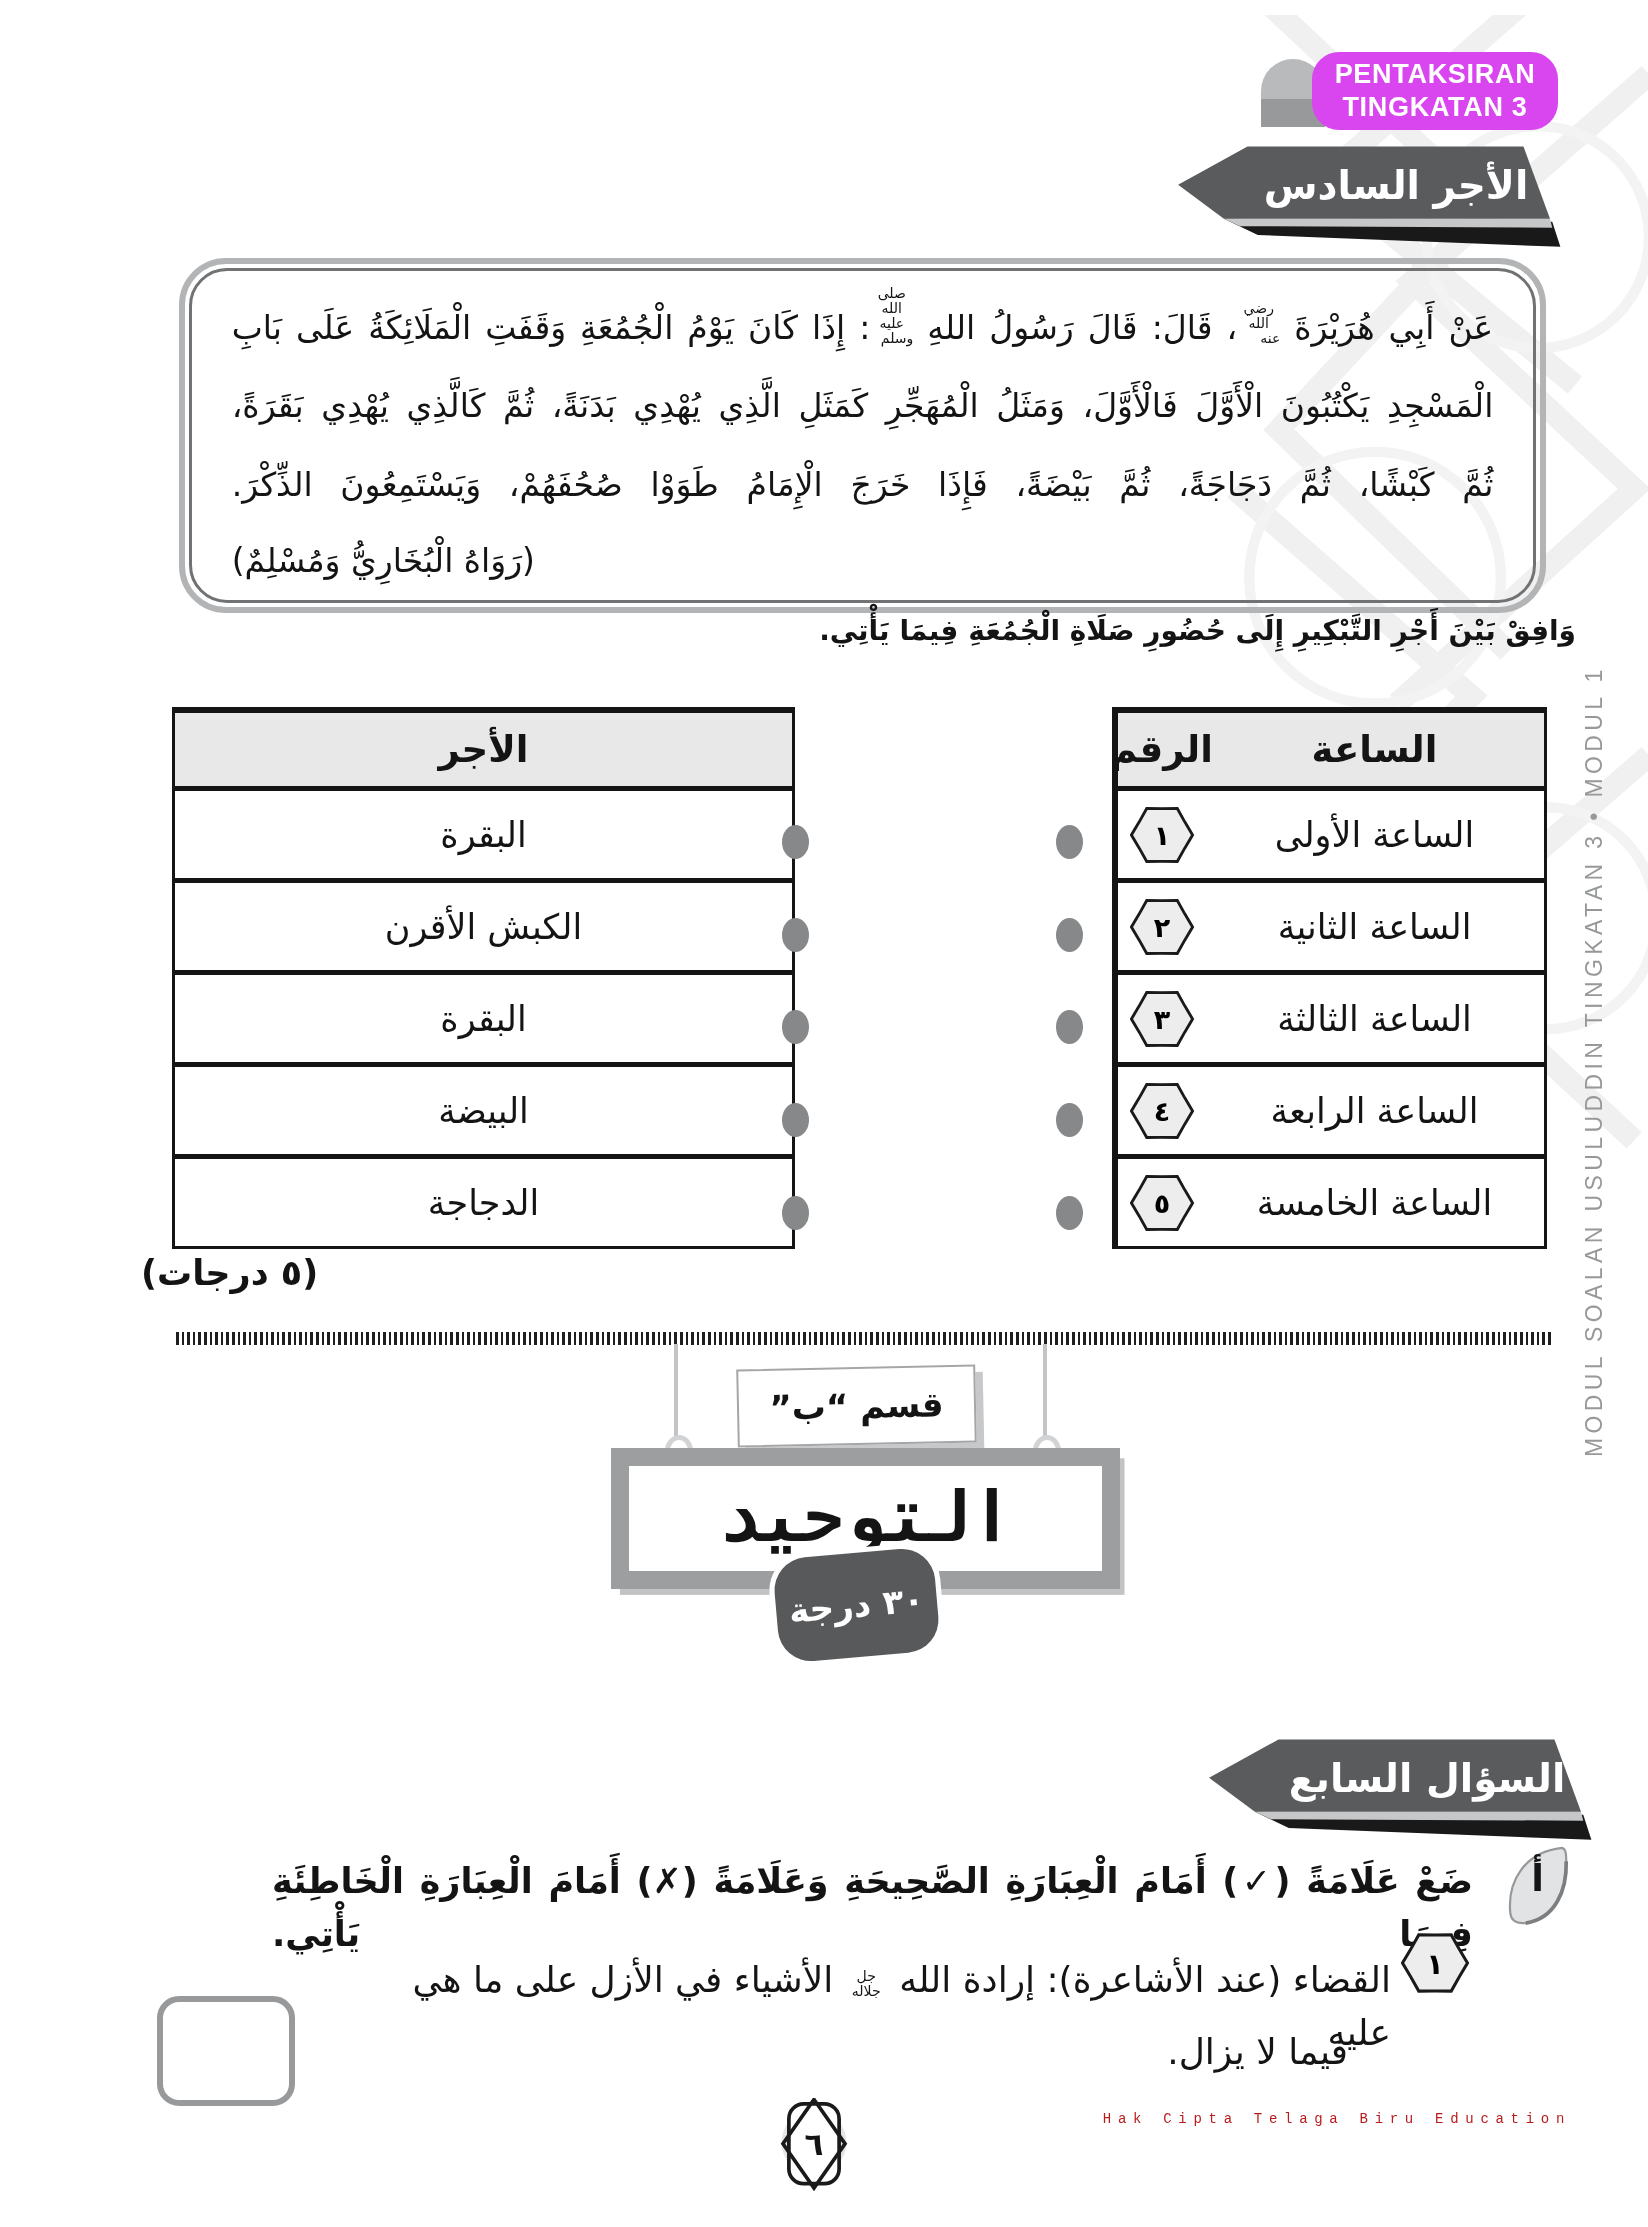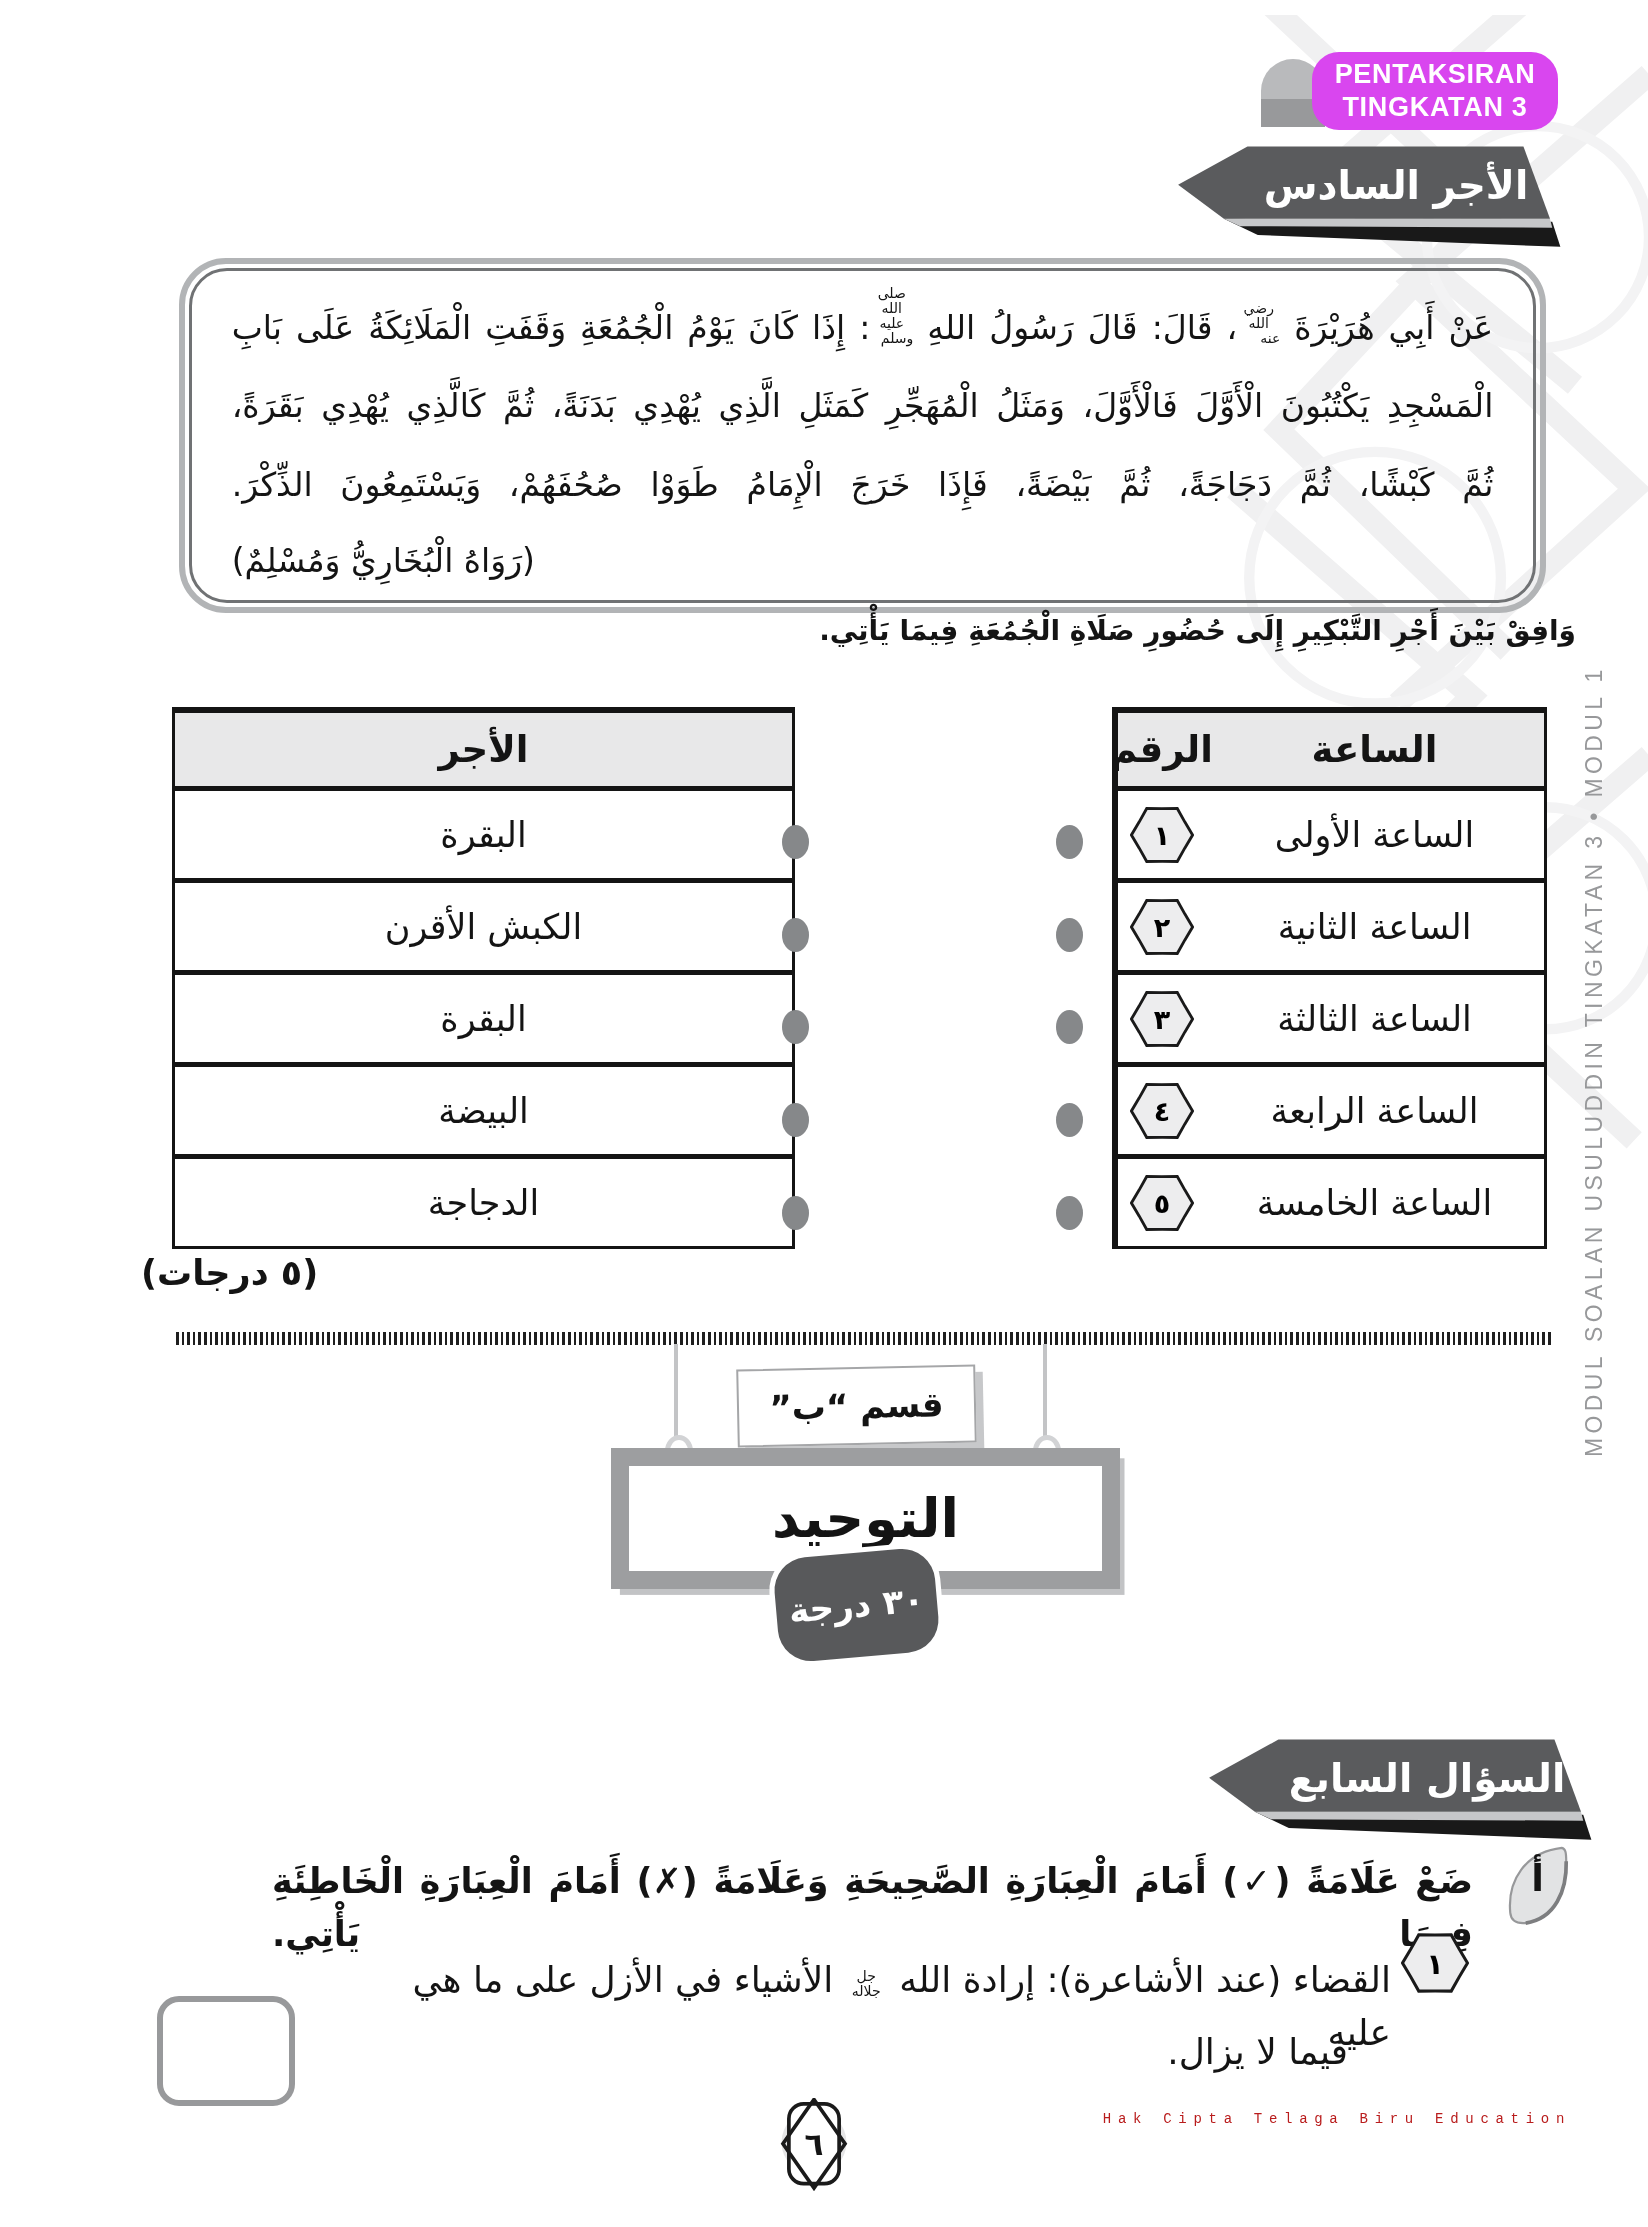--- a/index.html
+++ b/index.html
@@ -75,21 +75,21 @@
 
   .qisim-card { left:737px; top:1367px; width:235px; height:74px; background:#ffffff;
     border:2.2px solid #a5a6a8; box-shadow:7.4px 7.4px 0 #c7c8ca; transform:rotate(-1.2deg);
     display:flex; align-items:center; justify-content:center;
     font-weight:bold; font-size:34px; direction:rtl; }
 
   .tawhid-frame { left:611px; top:1448px; width:509px; height:141px;
     border:18px solid #9d9ea0; background:#ffffff; box-sizing:border-box;
     box-shadow:6.7px 8.1px 0 -2.2px #c2c3c5;
     display:flex; align-items:center; justify-content:center; }
-  .tawhid-title { font-weight:bold; font-size:54px; direction:rtl; }
+  .tawhid-title { font-weight:bold; font-size:70px; direction:rtl;font-family:Liberation Mono, monospace; }
 
   .marks30 { left:776px; top:1553px; width:161px; height:104px; background:#58595b;
     border-radius:33px; transform:rotate(-5deg); box-shadow:0 0 0 5.2px #ffffff;
     display:flex; align-items:center; justify-content:center;
     color:#ffffff; font-weight:bold; font-size:34px; direction:rtl; }
 
   .answer-all-pill { left:1156px; top:1626px; width:397px; height:99px; background:#ebebec;
     border:3px solid #a5a7a9; border-radius:36px; box-shadow:3px 4.4px 0 #d8d9da;
     box-sizing:border-box; display:flex; align-items:center; justify-content:center;
     font-weight:bold; font-size:36px; direction:rtl; }

